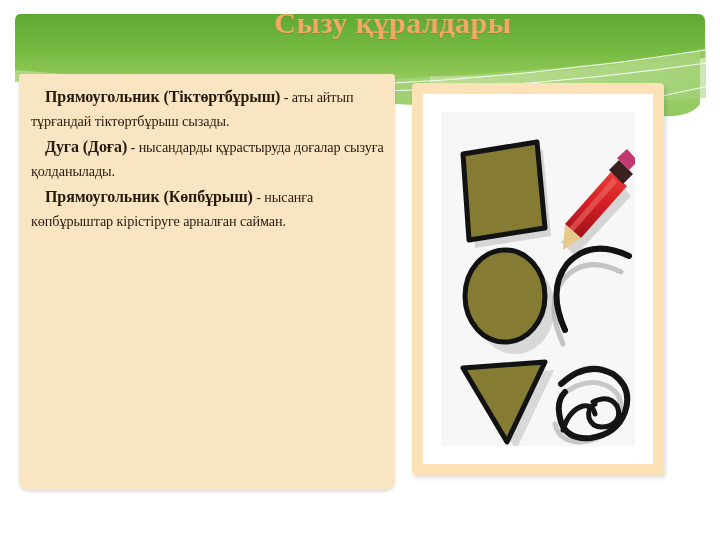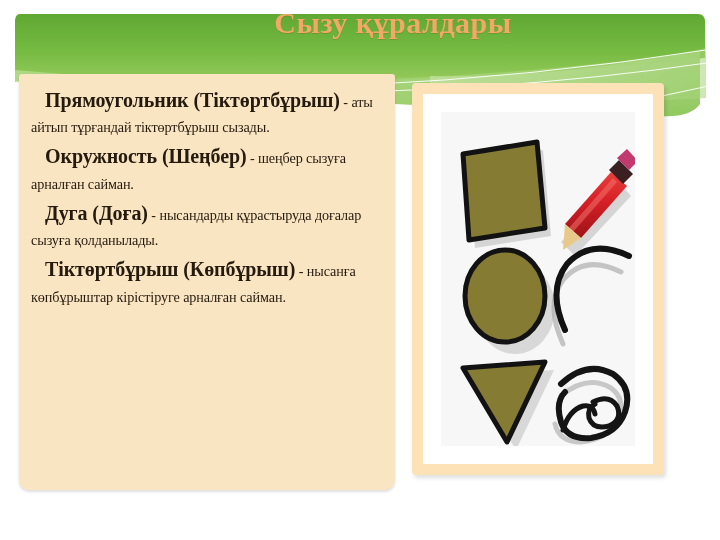--- a/index.html
+++ b/index.html
@@ -72,21 +72,21 @@
     font-family: "Liberation Serif", "DejaVu Serif", serif;
     font-size: 14.2px;
     line-height: 1.62;
     color: #241a0e;
     margin: 0 0 1px 0;
     text-indent: 14px;
     letter-spacing: -0.1px;
   }
   .para .term {
     font-weight: bold;
-    font-size: 20px;
+    font-size: 16px;
   }
 
   
   .img-card {
     position: absolute;
     left: 412px;
     top: 83px;
     width: 252px;
     height: 392px;
     background: #fce2b6;
@@ -153,30 +153,27 @@
   </div>
 
   <div class="text-panel">
     <div class="text-panel-inner">
 
       <p class="para">
         <span class="term">Прямоугольник (Тіктөртбұрыш)</span><span> - аты айтып тұрғандай тіктөртбұрыш сызады.</span>
       </p>
 
 
-      <p class="para">
-        <span class="term">Окружность (Шеңбер)</span><span> - шеңбер сызуға арналған сайман.</span>
-      </p>
 
       <p class="para">
         <span class="term">Дуга (Доға)</span><span> - нысандарды құрастыруда доғалар сызуға қолданылады.</span>
       </p>
 
       <p class="para">
-        <span class="term">Тіктөртбұрыш (Көпбұрыш)</span><span> - нысанға көпбұрыштар кірістіруге арналған сайман.</span>
+        <span class="term">Прямоугольник (Көпбұрыш)</span><span> - нысанға көпбұрыштар кірістіруге арналған сайман.</span>
       </p>
 
 
     </div>
   </div>
 
   <div class="img-card">
     <div class="img-card-white">
       <div class="shapes-area">
         <svg class="shapes-svg" width="194" height="334" viewBox="0 0 194 334">

